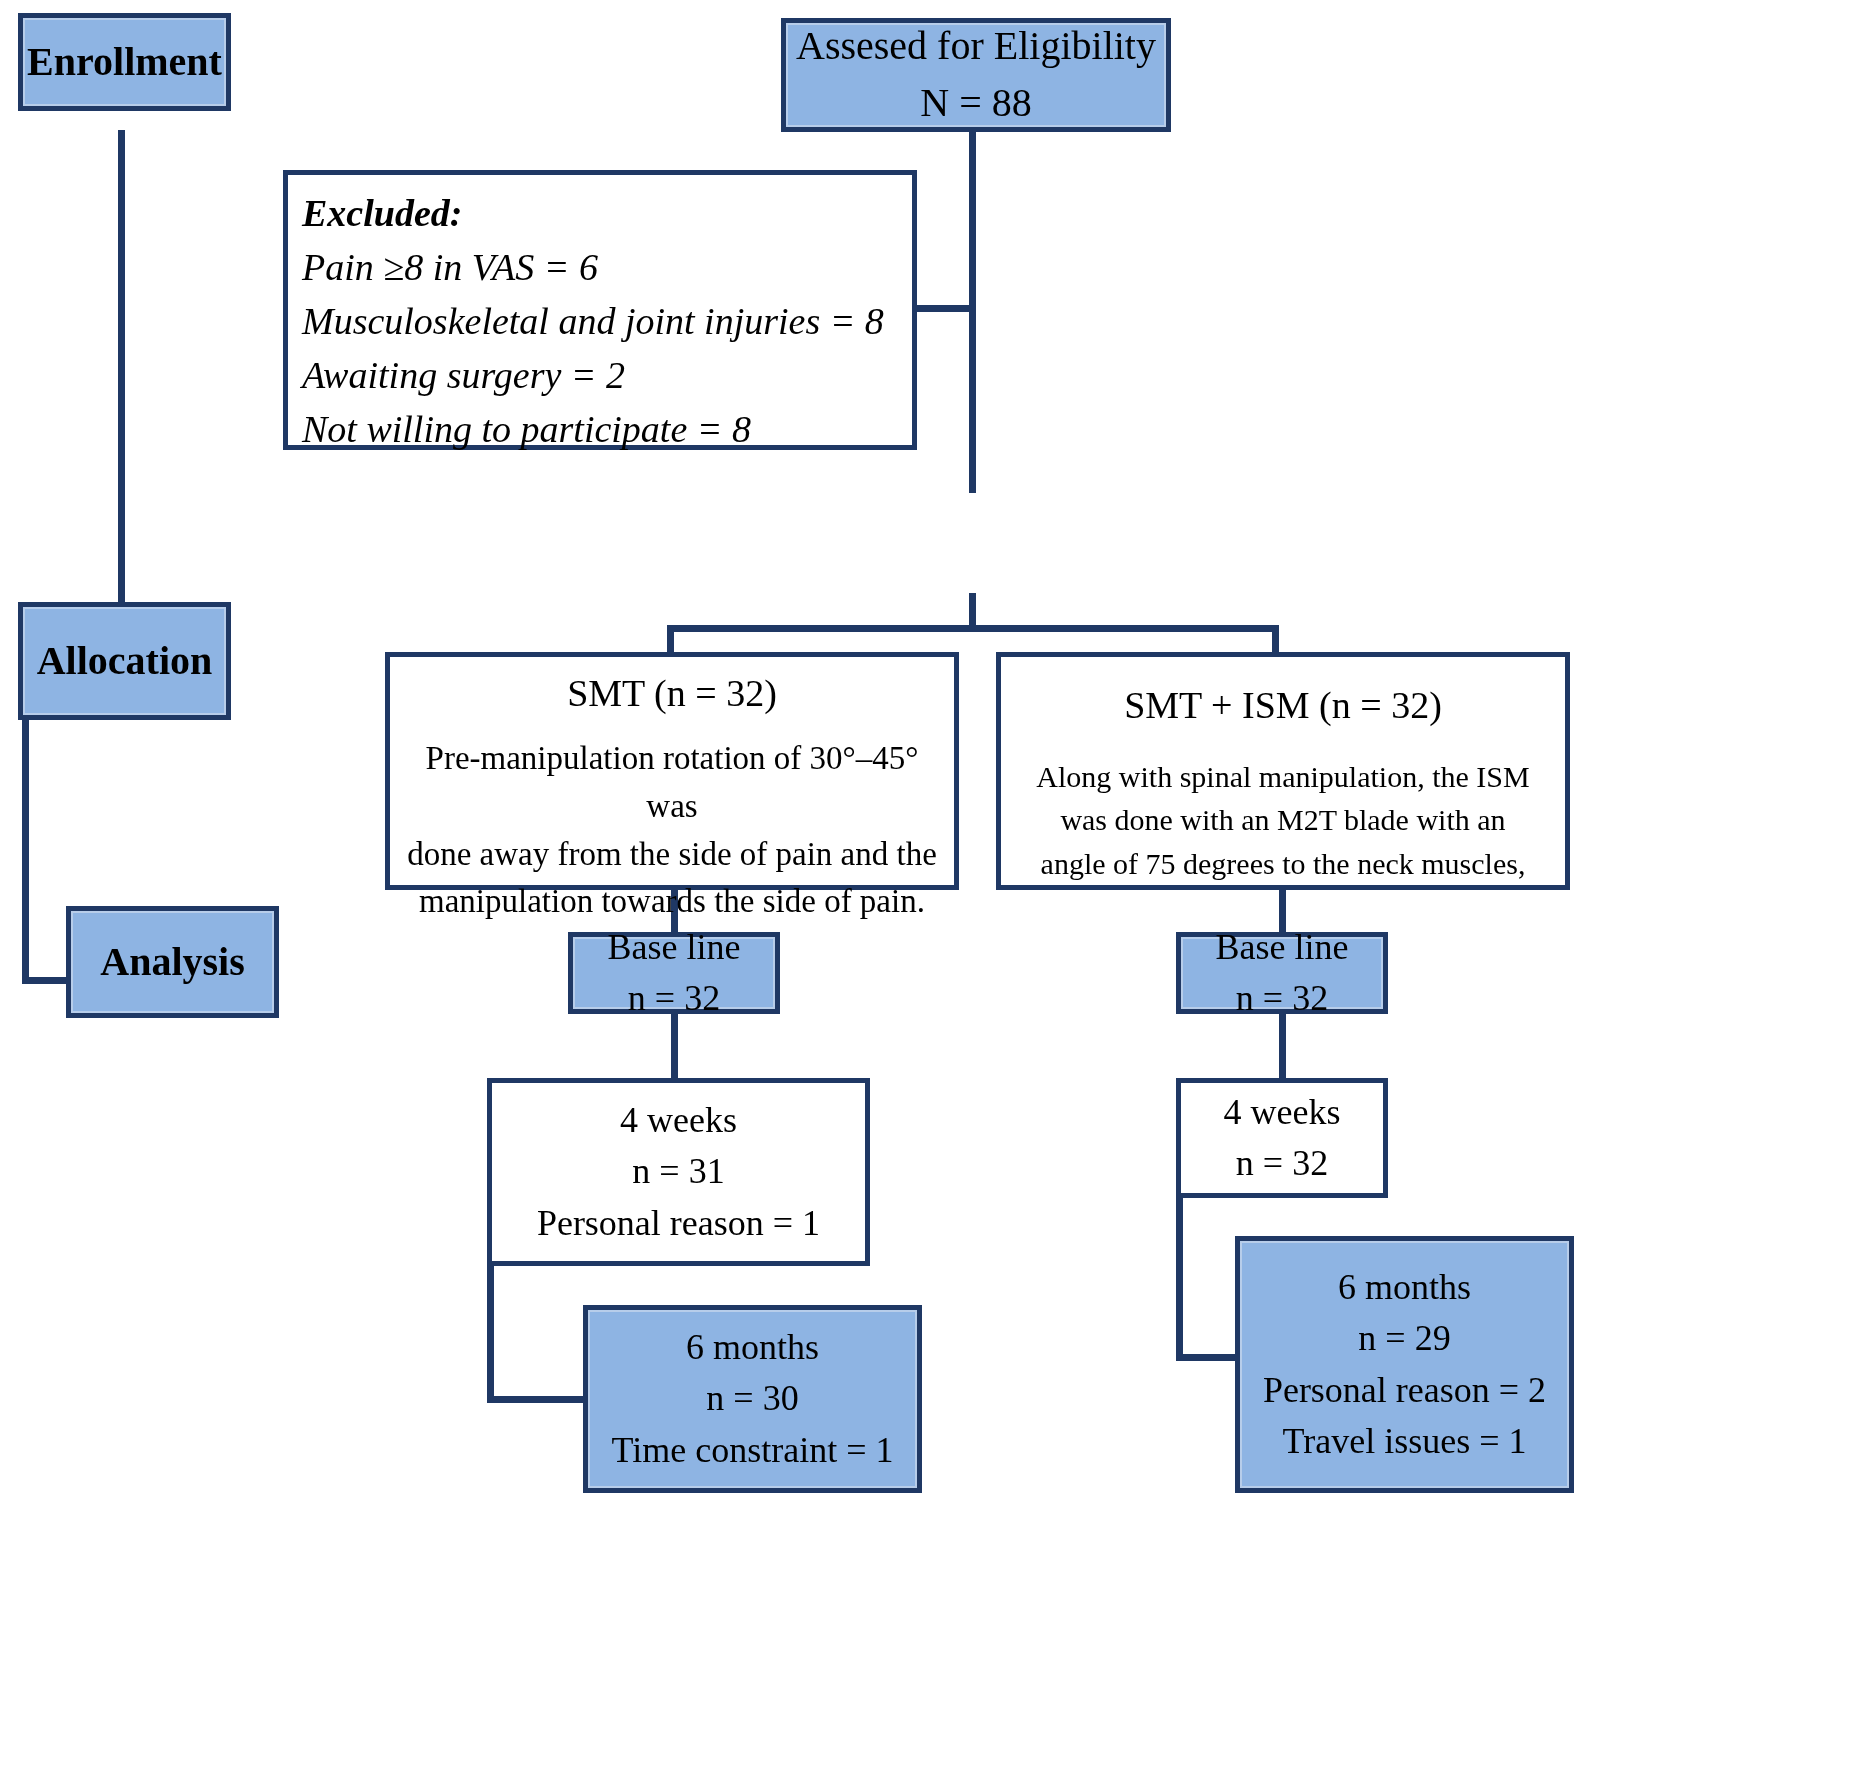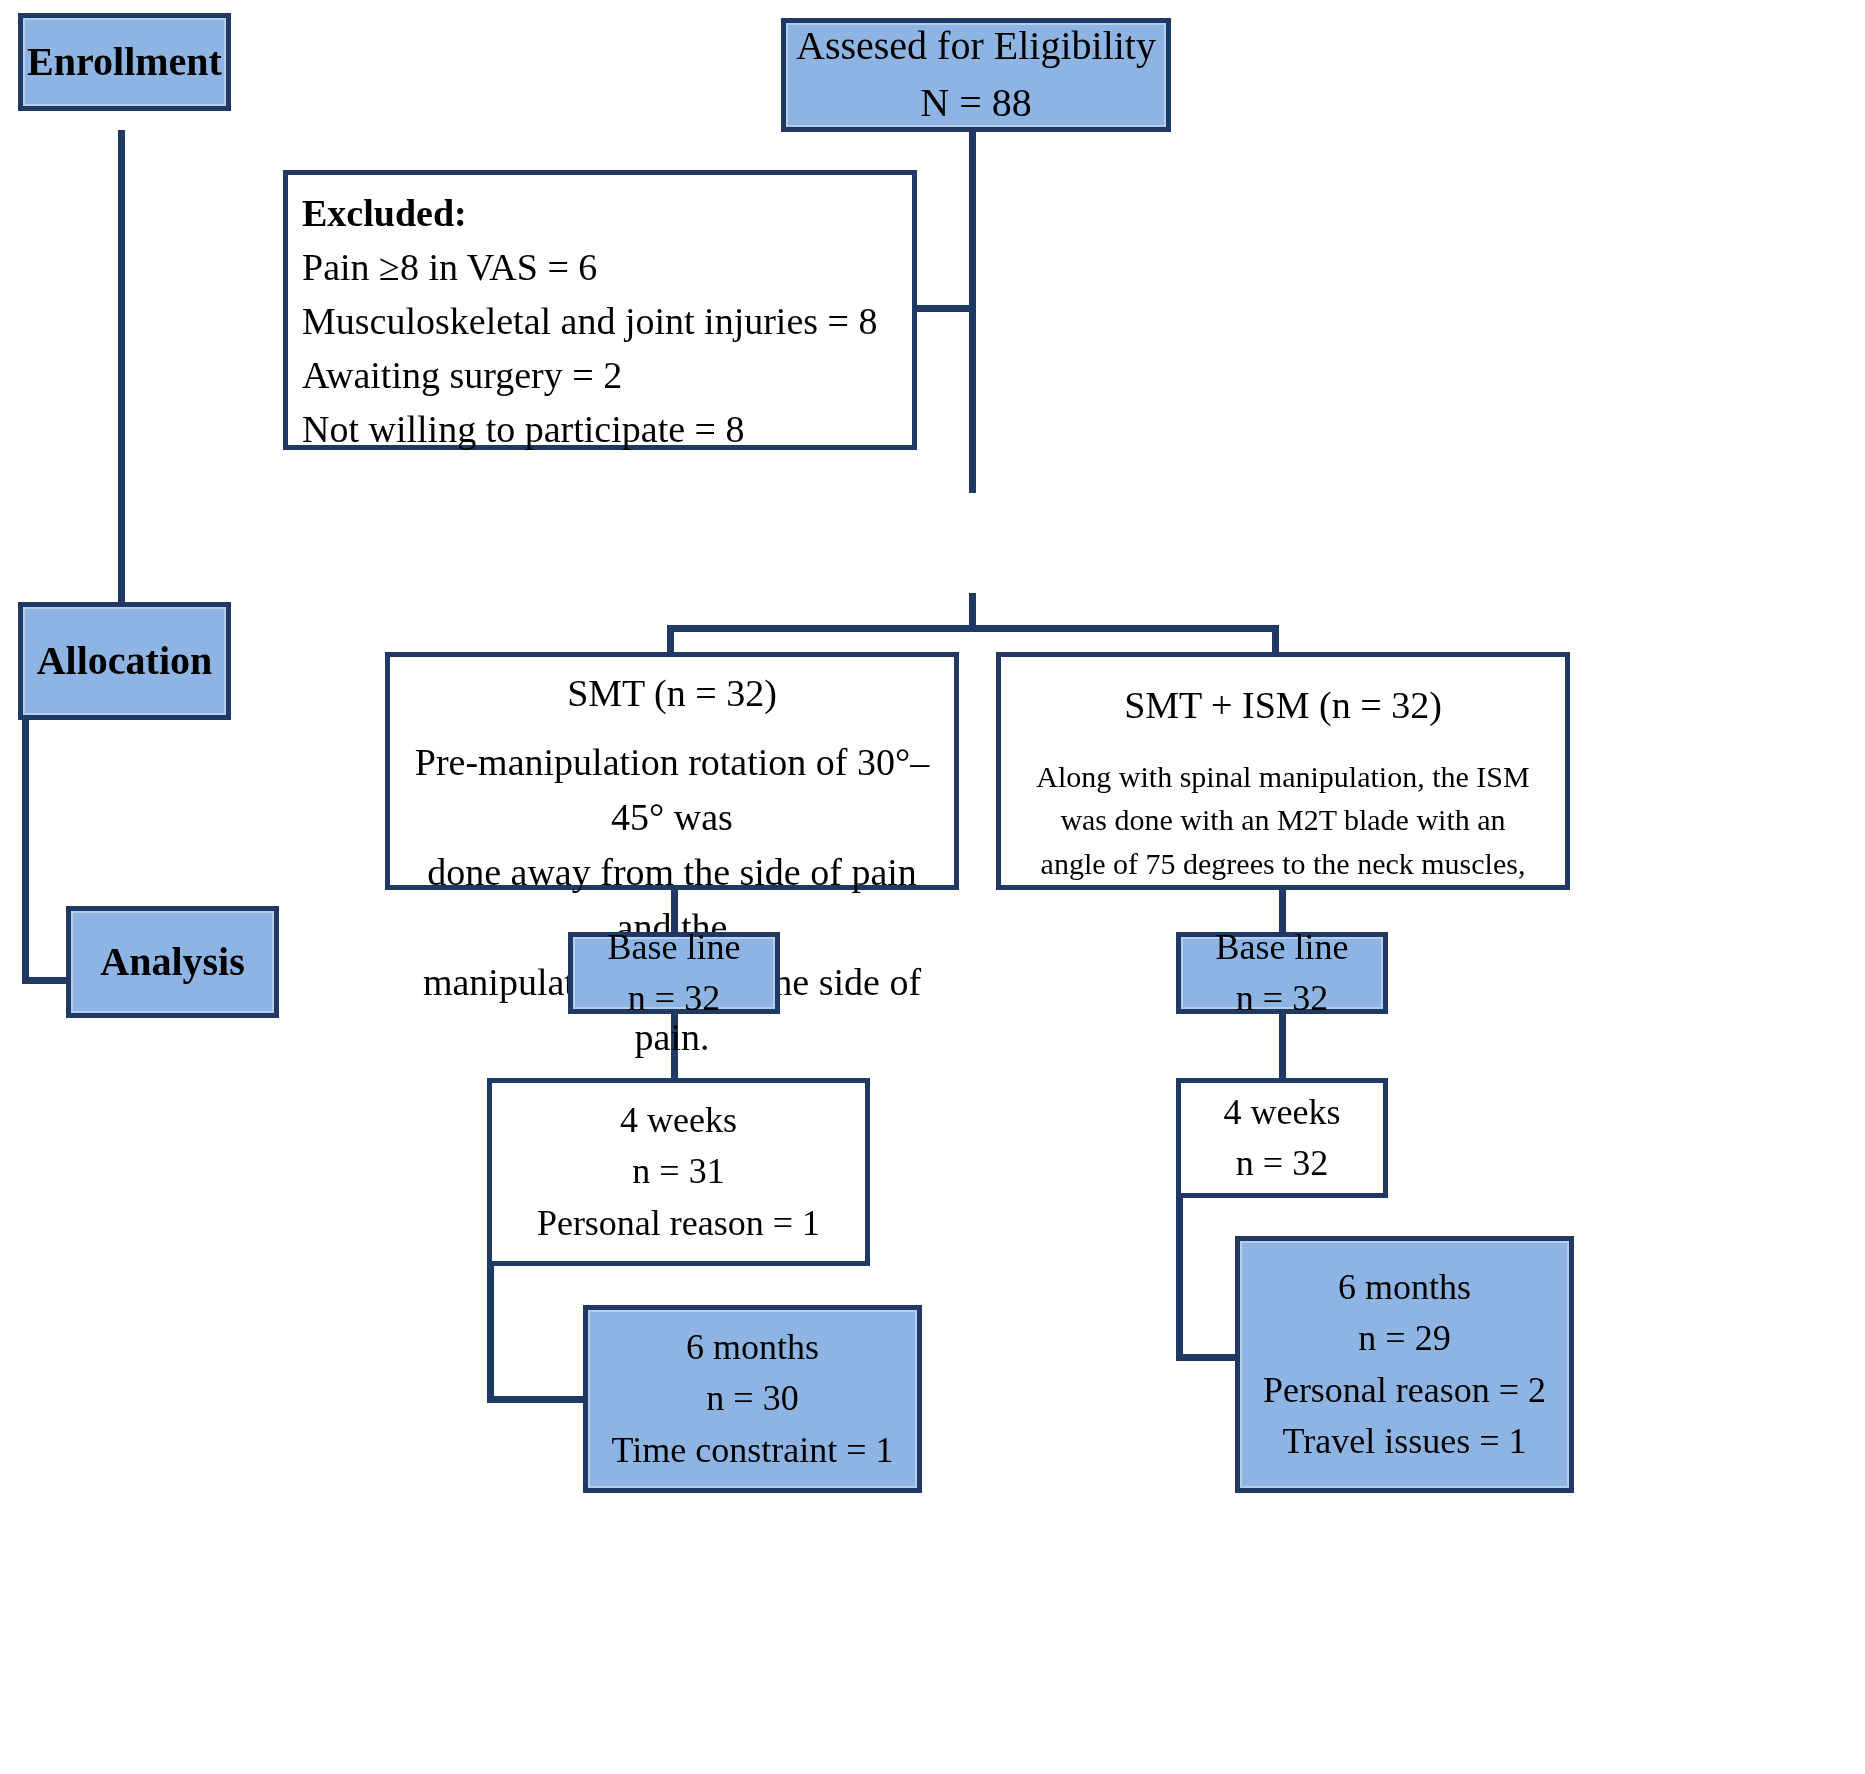--- a/index.html
+++ b/index.html
@@ -99,32 +99,32 @@
 
   <div class="box box-fill label-bold" style="left:66px; top:906px; width:213px; height:112px; font-size:40px;">
     <span class="ln">Analysis</span>
   </div>
 
   <div class="box box-fill" style="left:781px; top:18px; width:390px; height:114px; font-size:40px;">
     <span class="ln">Assesed for Eligibility</span>
     <span class="ln">N = 88</span>
   </div>
 
-  <div class="box box-plain t-left" style="left:283px; top:170px; width:634px; height:280px; font-size:38px; padding:12px 0 30px 14px; justify-content:flex-start;">
+  <div class="box box-plain t-left" style="left:283px; top:170px; width:634px; height:280px; font-size:38px; padding:12px 0 30px 14px; justify-content:flex-start;font-style:italic;">
     <span class="ln label-bold">Excluded:</span>
     <span class="ln">Pain ≥8 in VAS = 6</span>
     <span class="ln">Musculoskeletal and joint injuries = 8</span>
     <span class="ln">Awaiting surgery = 2</span>
     <span class="ln">Not willing to participate = 8</span>
   </div>
 
 
   <div class="box box-plain" style="left:385px; top:652px; width:574px; height:238px; font-size:38px; justify-content:flex-start; padding-top:10px;">
     <span class="ln">SMT (n = 32)</span>
-    <span class="para" style="font-size:38px; margin-top:14px; line-height:1.45;">
+    <span class="para" style="font-size:33px; margin-top:14px; line-height:1.45;">
       <span class="ln">Pre-manipulation rotation of 30°–45° was</span>
       <span class="ln">done away from the side of pain and the</span>
       <span class="ln">manipulation towards the side of pain.</span>
     </span>
   </div>
 
   <div class="box box-plain" style="left:996px; top:652px; width:574px; height:238px; font-size:38px; justify-content:space-between; padding-top:22px;">
     <span class="ln">SMT + ISM (n = 32)</span>
     <span class="para" style="font-size:30px; margin-top:14px; line-height:1.45;">
       <span class="ln">Along with spinal manipulation, the ISM</span>

